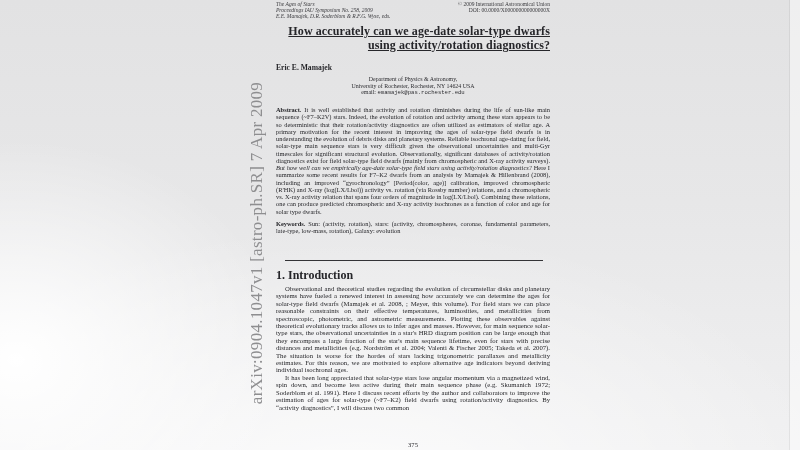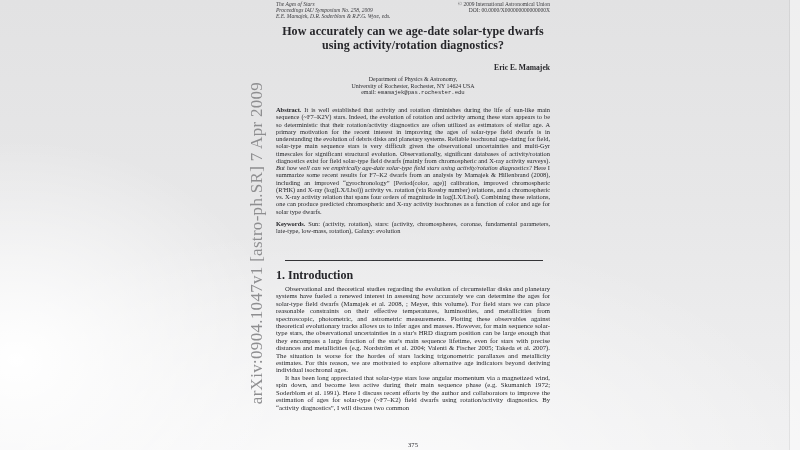--- a/index.html
+++ b/index.html
@@ -24,22 +24,22 @@
     text-align:center;white-space:nowrap;
   }
 
   
   .col{position:absolute;left:276px;width:274px;}
 
   .hdr{top:1px;display:flex;justify-content:space-between;font-size:5.5px;line-height:6.1px;}
   .hdr .left{font-style:italic;text-align:left;color:#3a3a3e;}
   .hdr .right{text-align:right;color:#3a3a3e;}
 
-  .title{top:25px;font-size:12px;line-height:13.8px;font-weight:bold;text-align:center;letter-spacing:0.1px;}
-  .author{top:63px;font-size:7.6px;font-weight:bold;text-align:right;}
+  .title{top:25px;font-size:12px;line-height:13.8px;font-weight:bold;text-align:right;letter-spacing:0.1px;text-decoration:underline;}
+  .author{top:63px;font-size:7.6px;font-weight:bold;text-align:left;}
   .affil{top:76px;font-size:5.9px;line-height:6.7px;text-align:center;color:#2c2c30;}
   .affil .mono{font-family:"Liberation Mono", monospace;font-size:5.6px;}
 
   .absblock{top:106px;font-size:6.4px;line-height:7.25px;text-align:justify;}
   .absblock p{margin:0;}
   .absblock .kw{margin-top:5px;}
   b.runin{font-weight:bold;}
 
   .rule{top:260px;left:285px;width:258px;height:0;border-top:1px solid #333336;position:absolute;}
 

